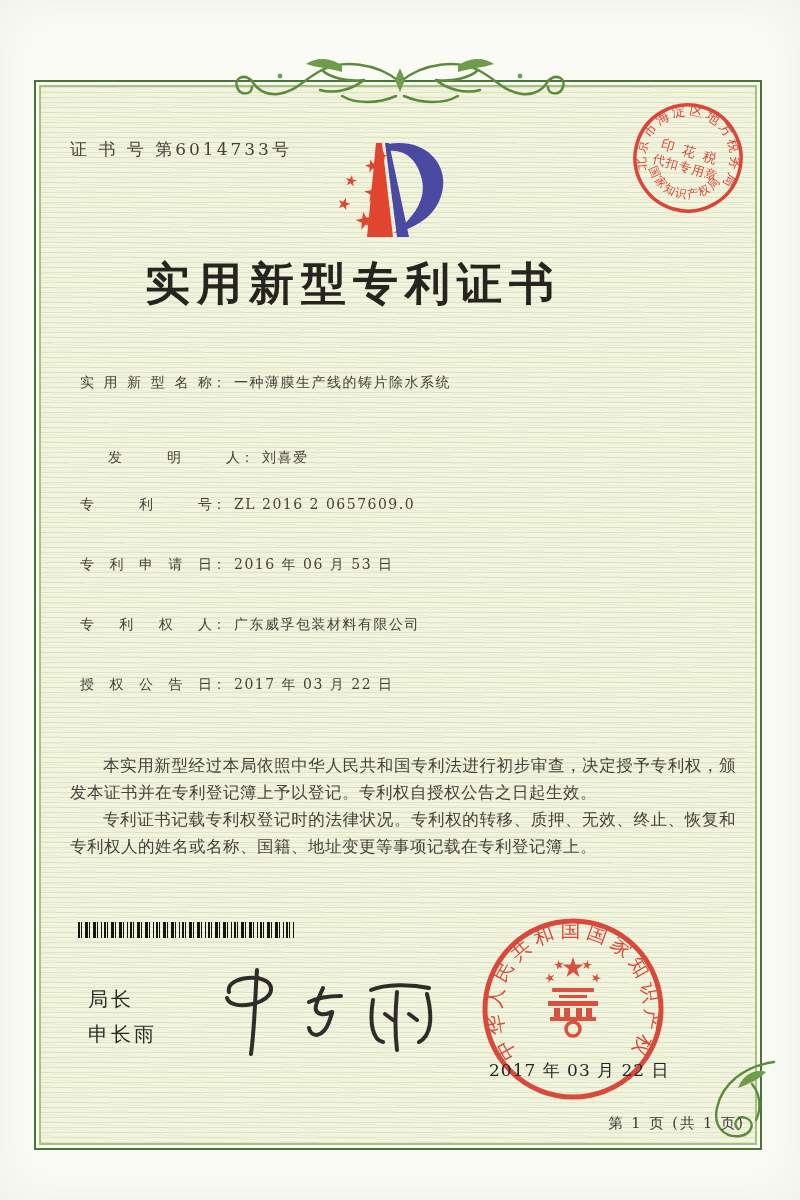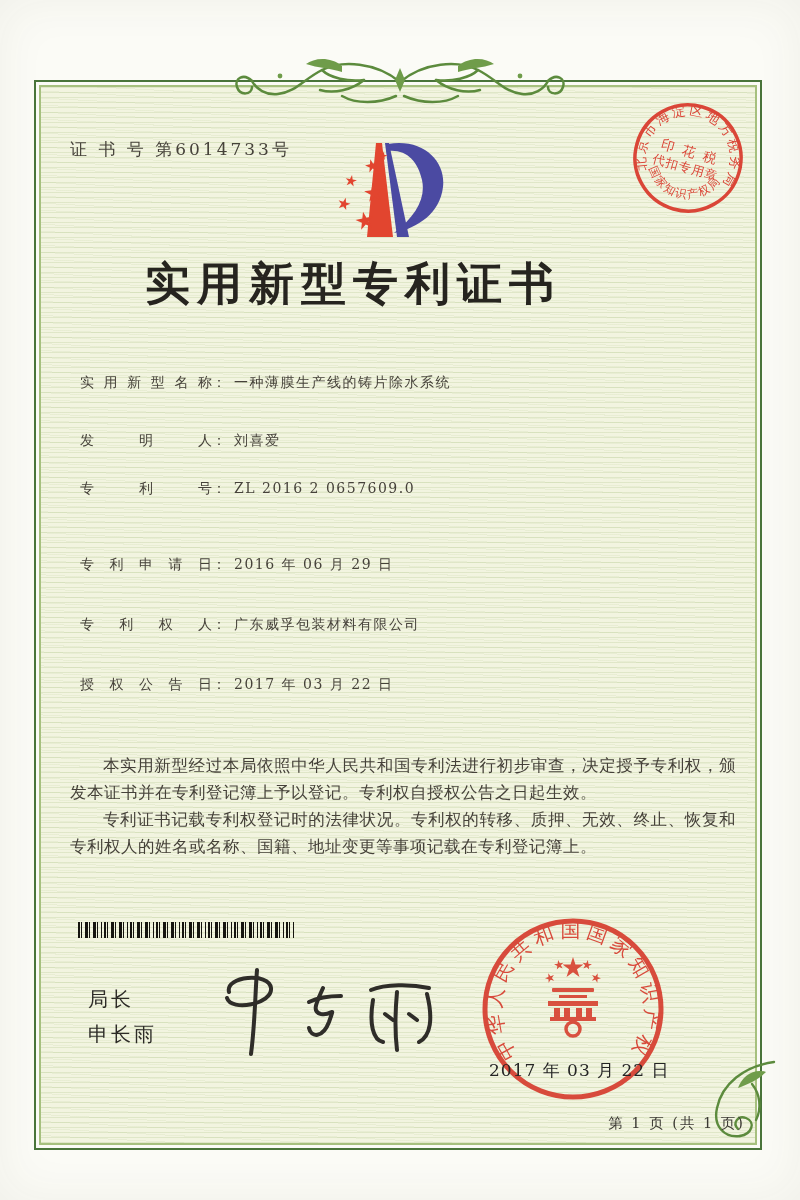--- a/index.html
+++ b/index.html
@@ -141,28 +141,28 @@
     </text>
     <text x="58" y="56" text-anchor="middle" fill="#d9382a" font-size="13.5" letter-spacing="2" font-family="'DejaVu Sans',sans-serif">印 花 税</text>
     <text x="58" y="72" text-anchor="middle" fill="#d9382a" font-size="12.5" letter-spacing="1" font-family="'DejaVu Sans',sans-serif">代扣专用章</text>
   </svg>
 
   <div class="title">实用新型专利证书</div>
 
   <div class="field-row" style="top:374px;">
     <span class="field-label">实用新型名称</span><span class="field-colon">：</span><span class="field-value">一种薄膜生产线的铸片除水系统</span>
   </div>
-  <div class="field-row" style="top:432px;">
+  <div class="field-row" style="top:449px;margin-left:28px;">
     <span class="field-label">发明人</span><span class="field-colon">：</span><span class="field-value">刘喜爱</span>
   </div>
-  <div class="field-row" style="top:480px;">
+  <div class="field-row" style="top:496px;">
     <span class="field-label">专利号</span><span class="field-colon">：</span><span class="field-value">ZL 2016 2 0657609.0</span>
   </div>
   <div class="field-row" style="top:556px;">
-    <span class="field-label">专利申请日</span><span class="field-colon">：</span><span class="field-value">2016 年 06 月 29 日</span>
+    <span class="field-label">专利申请日</span><span class="field-colon">：</span><span class="field-value">2016 年 06 月 53 日</span>
   </div>
   <div class="field-row" style="top:616px;">
     <span class="field-label">专利权人</span><span class="field-colon">：</span><span class="field-value">广东威孚包装材料有限公司</span>
   </div>
   <div class="field-row" style="top:676px;">
     <span class="field-label">授权公告日</span><span class="field-colon">：</span><span class="field-value">2017 年 03 月 22 日</span>
   </div>
 
   <div class="body-text">
     <p>本实用新型经过本局依照中华人民共和国专利法进行初步审查，决定授予专利权，颁发本证书并在专利登记簿上予以登记。专利权自授权公告之日起生效。</p>

